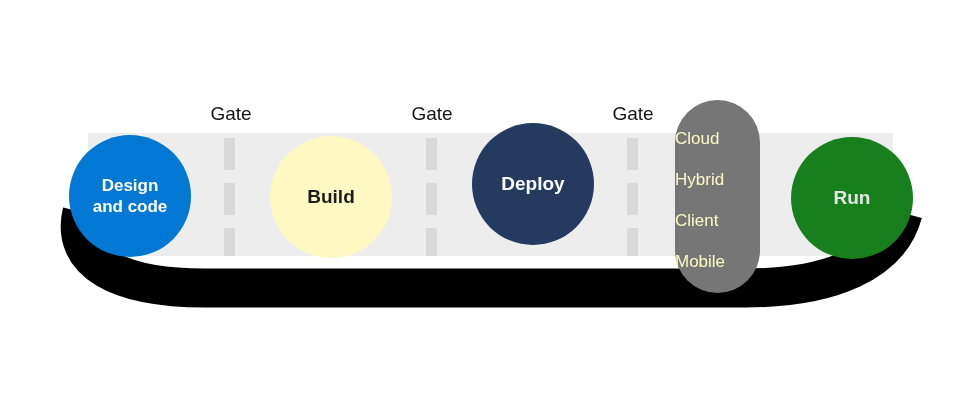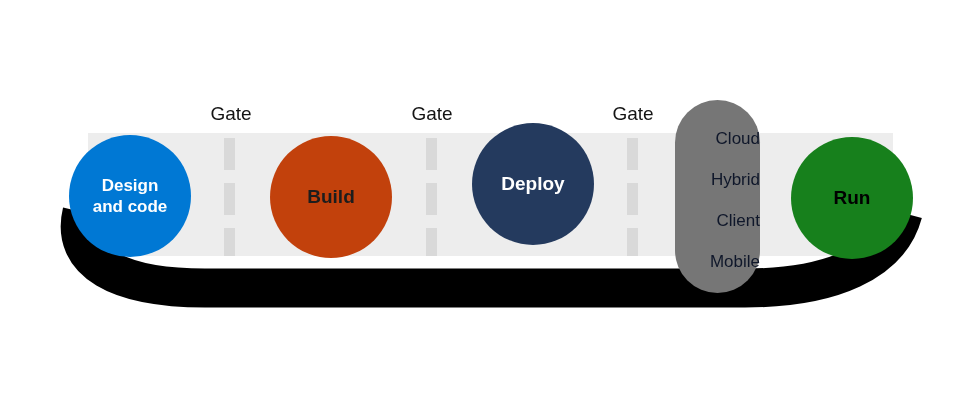--- a/index.html
+++ b/index.html
@@ -98,58 +98,58 @@
   .stage-circle.design {
     left: 69px; top: 135px;
     background: #0078d4;
     color: #ffffff;
     font-size: 17px;
     line-height: 21px;
     text-align: right;
   }
   .stage-circle.build {
     left: 270px; top: 136px;
-    background: #c2410c;
+    background: #fef9c3;
     color: #1d1d1d;
     font-size: 19px;
   }
   .stage-circle.deploy {
     left: 472px; top: 123px;
     background: #243a5e;
     color: #ffffff;
     font-size: 19px;
   }
   .stage-circle.run {
     left: 791px; top: 137px;
     background: #17801c;
-    color: #000000;
+    color: #e5e5e5;
     font-size: 19px;
   }
 
   
   .platform-pill {
     position: absolute;
     left: 675px;
     top: 100px;
     width: 85px;
     height: 193px;
     background: #767676;
     border-radius: 43px;
     z-index: 6;
     display: flex;
     flex-direction: column;
     justify-content: space-between;
     padding: 26px 0 18px 0;
     box-sizing: border-box;
   }
   .platform-item {
-    color: #0f172a;
+    color: #fef9c3;
     font-size: 17px;
     line-height: 26px;
-    text-align: right;
+    text-align: left;
   }
 </style>
 </head>
 <body>
 
 <div class="canvas">
 
   <div class="track"></div>
 
   <div class="gate-dash g1"></div>

